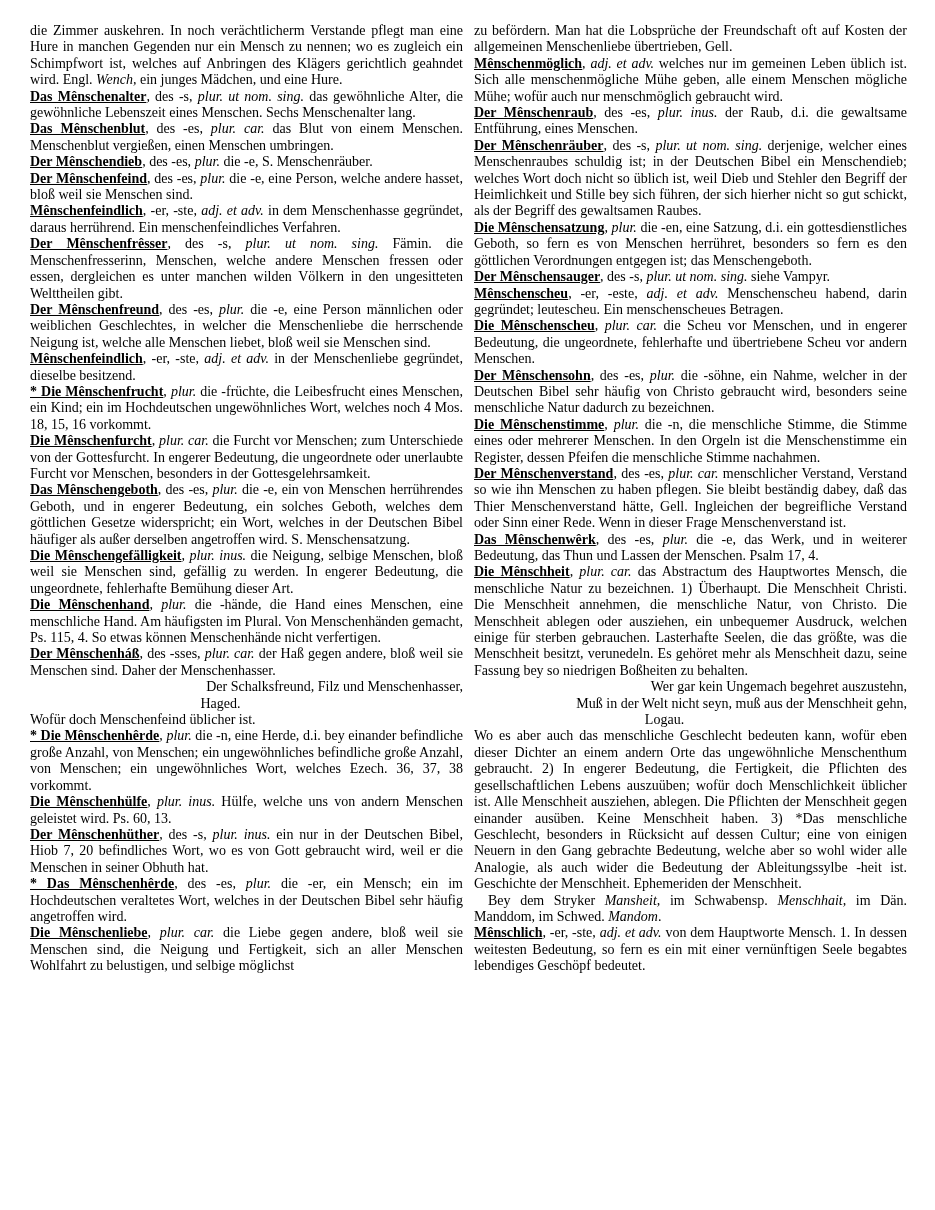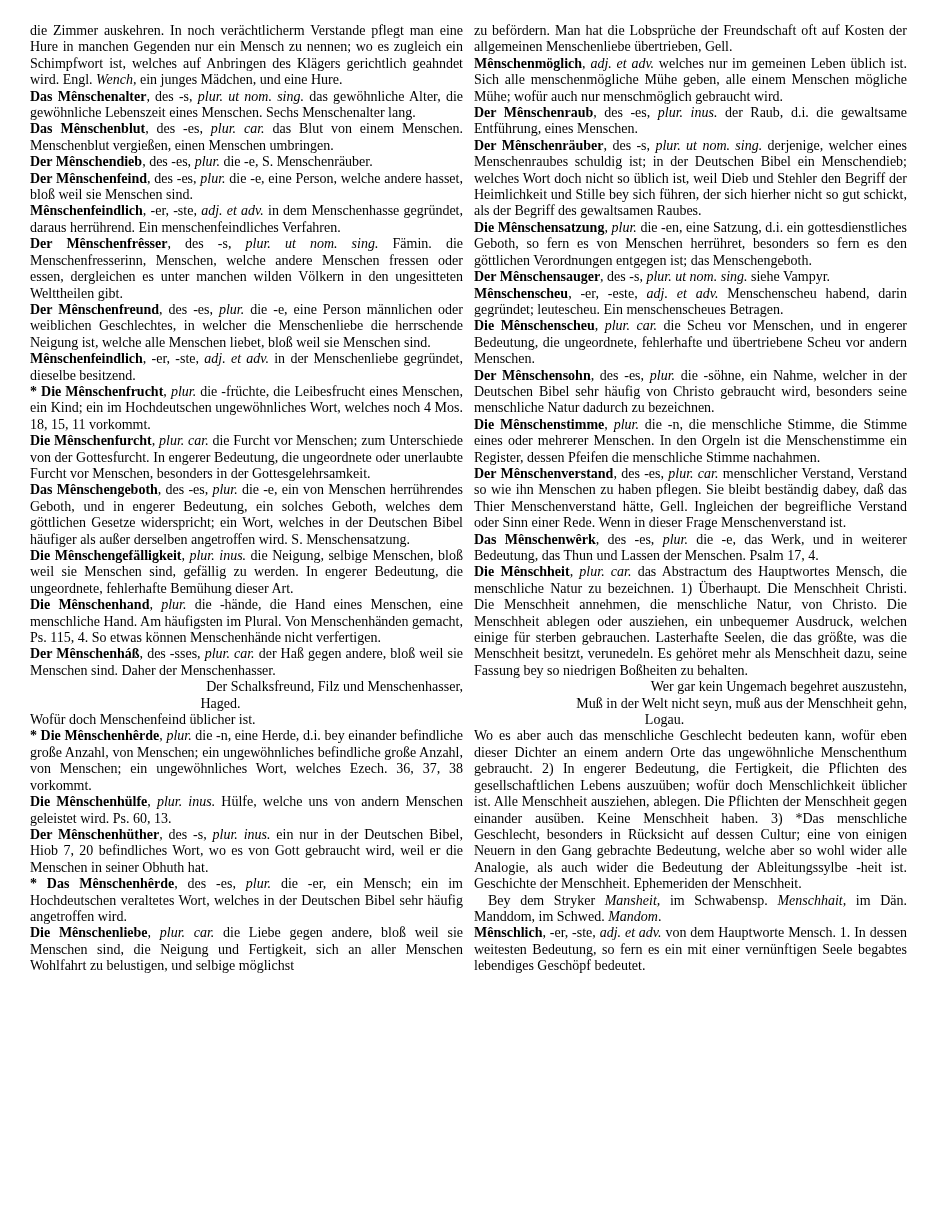--- a/index.html
+++ b/index.html
@@ -25,21 +25,21 @@
     margin: 0;
     font-size: 14px;
     line-height: 16.4px;
     text-align: justify;
     hyphens: auto;
     -webkit-hyphens: auto;
   }
   .col p.quote  { text-align: right; padding-left: 17px; }
   .col p.attrib { text-align: center; padding-right: 52px; }
   .col p.indent { text-indent: 14px; }
-  .b { font-weight: bold; }
+  .b { font-weight: bold; text-decoration: underline; }
   .i { font-style: italic; }
   .pagenum {
     position: absolute;
     left: 30px;
     top: 1168px;
     font-size: 13.5px;
     line-height: 16px;
     margin-top: 9px;
   }
 </style>
@@ -51,21 +51,21 @@
     <div class="col">
         <p class="entry"><span>die Zimmer auskehren. In noch verächtlicherm Verstande pflegt man eine Hure in manchen Gegenden nur ein Mensch zu nennen; wo es zugleich ein Schimpfwort ist, welches auf Anbringen des Klägers gerichtlich geahndet wird. Engl. </span><span class="i">Wench,</span><span> ein junges Mädchen, und eine Hure.</span></p>
         <p class="entry"><span class="b">Das Mênschenalter</span><span>, des -s, </span><span class="i">plur. ut nom. sing.</span><span> das gewöhnliche Alter, die gewöhnliche Lebenszeit eines Menschen. Sechs Menschenalter lang.</span></p>
         <p class="entry"><span class="b">Das Mênschenblut</span><span>, des -es, </span><span class="i">plur. car.</span><span> das Blut von einem Menschen. Menschenblut vergießen, einen Menschen umbringen.</span></p>
         <p class="entry"><span class="b">Der Mênschendieb</span><span>, des -es, </span><span class="i">plur.</span><span> die -e, S. Menschenräuber.</span></p>
         <p class="entry"><span class="b">Der Mênschenfeind</span><span>, des -es, </span><span class="i">plur.</span><span> die -e, eine Person, welche andere hasset, bloß weil sie Menschen sind.</span></p>
         <p class="entry"><span class="b">Mênschenfeindlich</span><span>, -er, -ste, </span><span class="i">adj. et adv.</span><span> in dem Menschenhasse gegründet, daraus herrührend. Ein menschenfeindliches Verfahren.</span></p>
         <p class="entry"><span class="b">Der Mênschenfrêsser</span><span>, des -s, </span><span class="i">plur. ut nom. sing.</span><span> Fämin. die Menschenfresserinn, Menschen, welche andere Menschen fressen oder essen, dergleichen es unter manchen wilden Völkern in den ungesitteten Welttheilen gibt.</span></p>
         <p class="entry"><span class="b">Der Mênschenfreund</span><span>, des -es, </span><span class="i">plur.</span><span> die -e, eine Person männlichen oder weiblichen Geschlechtes, in welcher die Menschenliebe die herrschende Neigung ist, welche alle Menschen liebet, bloß weil sie Menschen sind.</span></p>
         <p class="entry"><span class="b">Mênschenfeindlich</span><span>, -er, -ste, </span><span class="i">adj. et adv.</span><span> in der Menschenliebe gegründet, dieselbe besitzend.</span></p>
-        <p class="entry"><span class="b">* Die Mênschenfrucht</span><span>, </span><span class="i">plur.</span><span> die -früchte, die Leibesfrucht eines Menschen, ein Kind; ein im Hochdeutschen ungewöhnliches Wort, welches noch 4 Mos. 18, 15, 11 vorkommt.</span></p>
+        <p class="entry"><span class="b">* Die Mênschenfrucht</span><span>, </span><span class="i">plur.</span><span> die -früchte, die Leibesfrucht eines Menschen, ein Kind; ein im Hochdeutschen ungewöhnliches Wort, welches noch 4 Mos. 18, 15, 16 vorkommt.</span></p>
         <p class="entry"><span class="b">Die Mênschenfurcht</span><span>, </span><span class="i">plur. car.</span><span> die Furcht vor Menschen; zum Unterschiede von der Gottesfurcht. In engerer Bedeutung, die ungeordnete oder unerlaubte Furcht vor Menschen, besonders in der Gottesgelehrsamkeit.</span></p>
         <p class="entry"><span class="b">Das Mênschengeboth</span><span>, des -es, </span><span class="i">plur.</span><span> die -e, ein von Menschen herrührendes Geboth, und in engerer Bedeutung, ein solches Geboth, welches dem göttlichen Gesetze widerspricht; ein Wort, welches in der Deutschen Bibel häufiger als außer derselben angetroffen wird. S. Menschensatzung.</span></p>
         <p class="entry"><span class="b">Die Mênschengefälligkeit</span><span>, </span><span class="i">plur. inus.</span><span> die Neigung, selbige Menschen, bloß weil sie Menschen sind, gefällig zu werden. In engerer Bedeutung, die ungeordnete, fehlerhafte Bemühung dieser Art.</span></p>
         <p class="entry"><span class="b">Die Mênschenhand</span><span>, </span><span class="i">plur.</span><span> die -hände, die Hand eines Menschen, eine menschliche Hand. Am häufigsten im Plural. Von Menschenhänden gemacht, Ps. 115, 4. So etwas können Menschenhände nicht verfertigen.</span></p>
         <p class="entry"><span class="b">Der Mênschenháß</span><span>, des -sses, </span><span class="i">plur. car.</span><span> der Haß gegen andere, bloß weil sie Menschen sind. Daher der Menschenhasser.</span></p>
         <p class="quote"><span>Der Schalksfreund, Filz und Menschenhasser,</span></p>
         <p class="attrib"><span>Haged.</span></p>
         <p class="entry"><span>Wofür doch Menschenfeind üblicher ist.</span></p>
         <p class="entry"><span class="b">* Die Mênschenhêrde</span><span>, </span><span class="i">plur.</span><span> die -n, eine Herde, d.i. bey einander befindliche große Anzahl, von Menschen; ein ungewöhnliches befindliche große Anzahl, von Menschen; ein ungewöhnliches Wort, welches Ezech. 36, 37, 38 vorkommt.</span></p>
         <p class="entry"><span class="b">Die Mênschenhülfe</span><span>, </span><span class="i">plur. inus.</span><span> Hülfe, welche uns von andern Menschen geleistet wird. Ps. 60, 13.</span></p>

